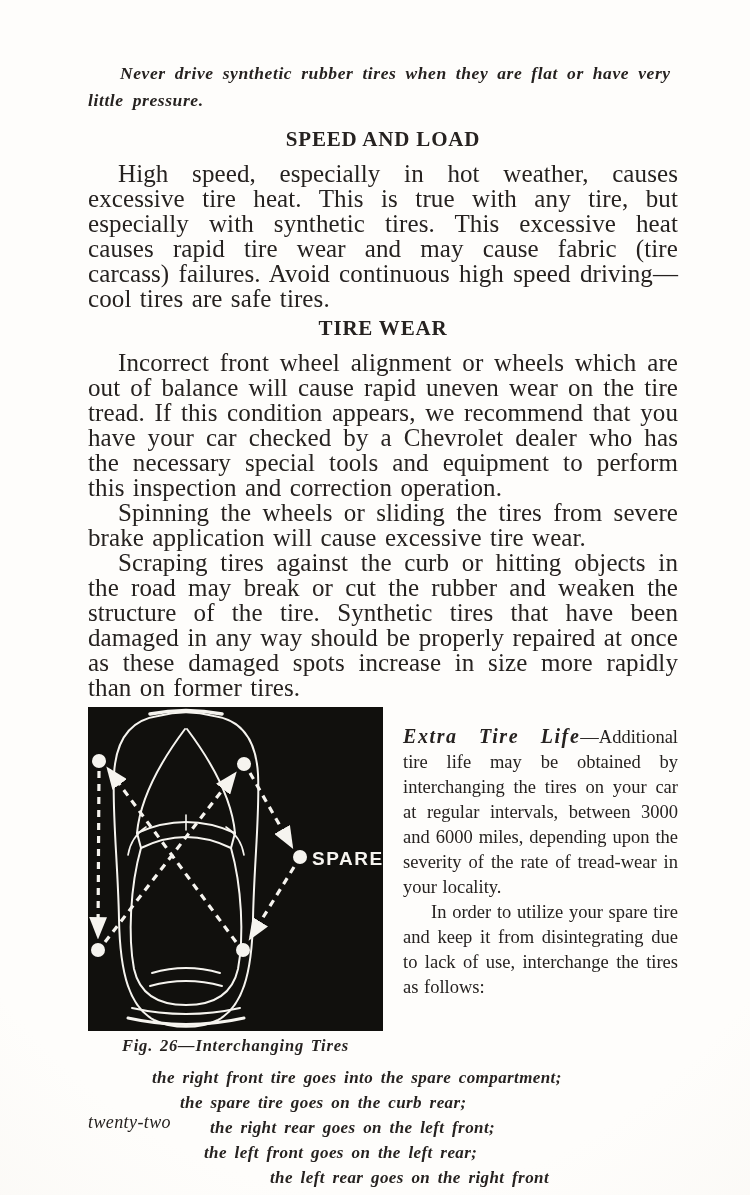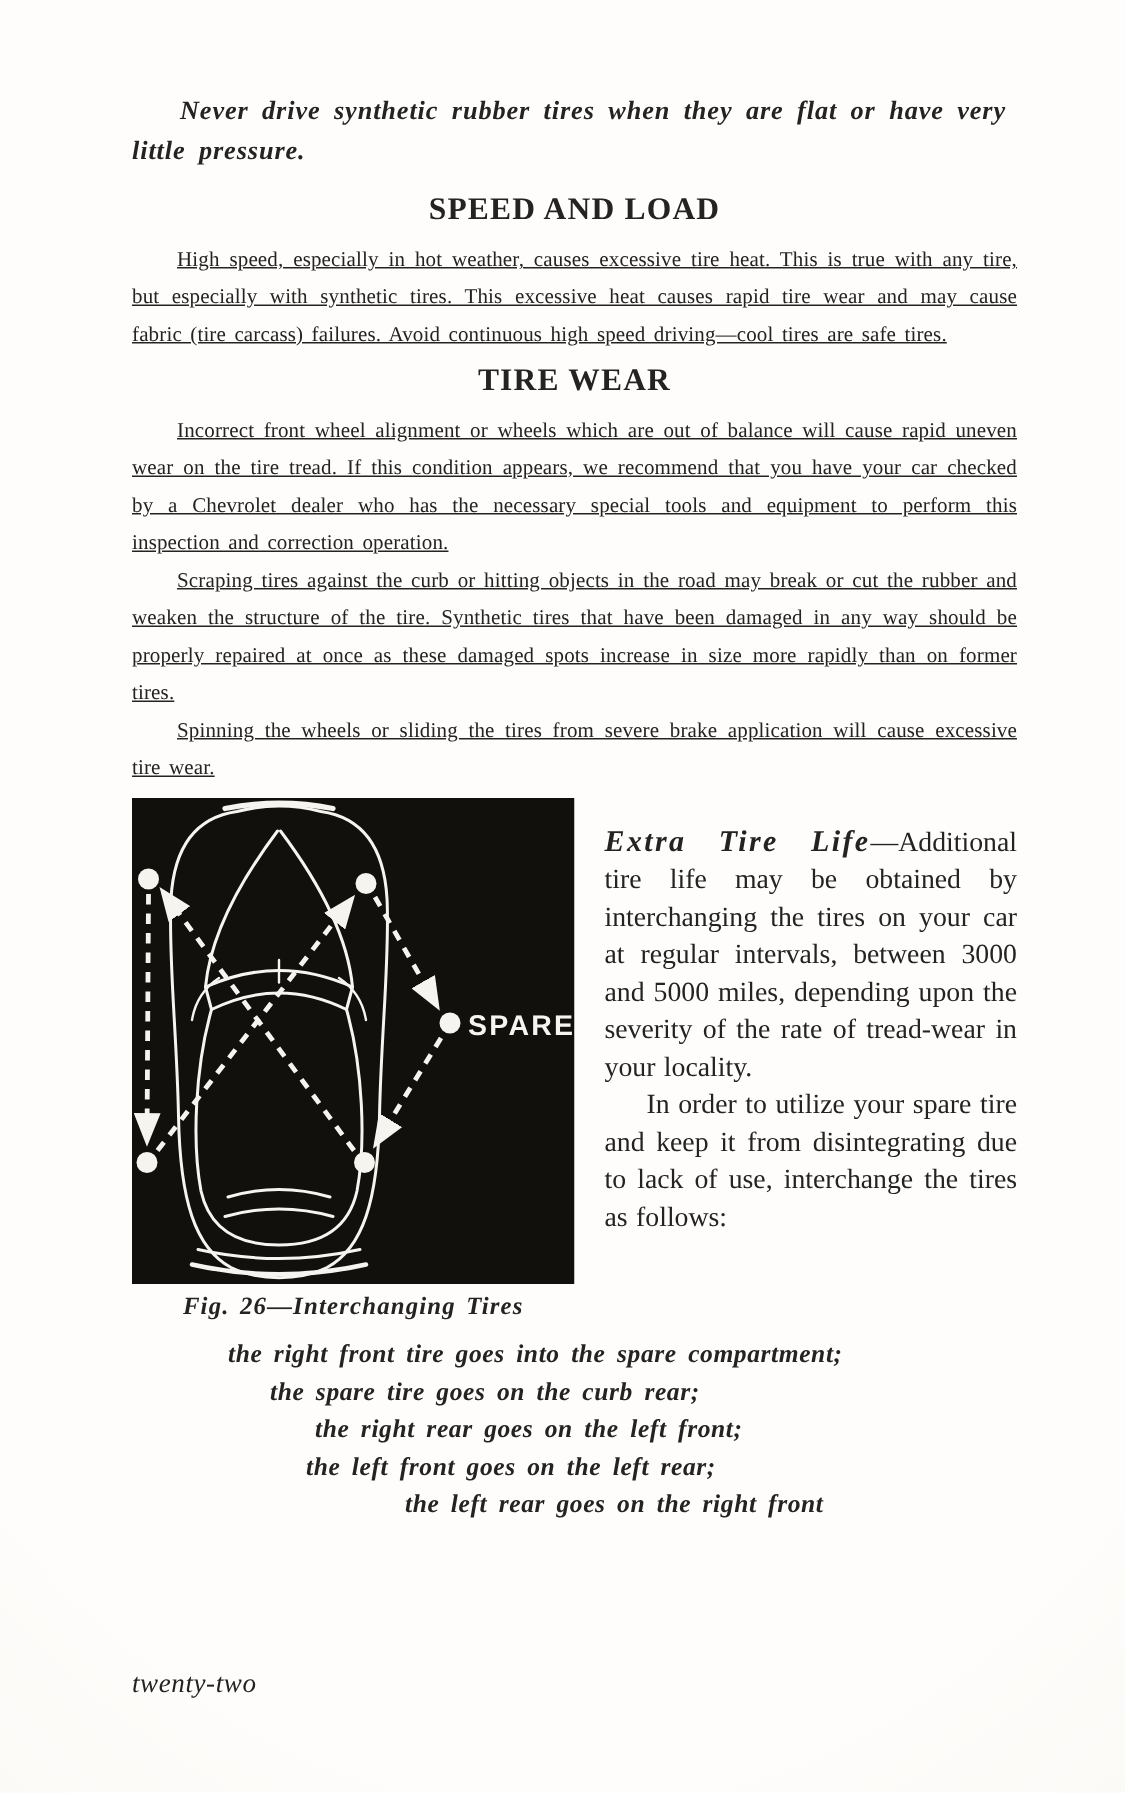--- a/index.html
+++ b/index.html
@@ -30,27 +30,26 @@
   .section-heading {
     margin: 13px 0 9px 0;
     text-align: center;
     font-size: 21px;
     font-weight: bold;
     letter-spacing: 0.8px;
   }
   .section-heading.tight { margin-top: 5px; }
   .body-para {
     margin: 0;
-    font-size: 14px;
+    font-size: 25px;
     line-height: 25px;
     text-align: justify;
     text-indent: 30px;
     word-spacing: 2px;
     letter-spacing: 0.1px;
-    text-decoration: underline;
   }
   .figure-row {
     display: flex;
     margin-top: 7px;
   }
   .figure-col { width: 295px; flex: 0 0 295px; }
   .figure-box { display: block; }
   .figure-caption {
     margin: 5px 0 0 0;
     text-align: center;
@@ -111,22 +110,22 @@
 <div class="page">
   <div class="content">
 
     <p class="notice">Never drive synthetic rubber tires when they are flat or have very little pressure.</p>
 
     <h2 class="section-heading">SPEED AND LOAD</h2>
     <p class="body-para">High speed, especially in hot weather, causes excessive tire heat. This is true with any tire, but especially with synthetic tires. This excessive heat causes rapid tire wear and may cause fabric (tire carcass) failures. Avoid continuous high speed driving—cool tires are safe tires.</p>
 
     <h2 class="section-heading tight">TIRE WEAR</h2>
     <p class="body-para">Incorrect front wheel alignment or wheels which are out of balance will cause rapid uneven wear on the tire tread. If this condition appears, we recommend that you have your car checked by a Chevrolet dealer who has the necessary special tools and equipment to perform this inspection and correction operation.</p>
+    <p class="body-para">Spinning the wheels or sliding the tires from severe brake application will cause excessive tire wear.</p>
     <p class="body-para">Scraping tires against the curb or hitting objects in the road may break or cut the rubber and weaken the structure of the tire. Synthetic tires that have been damaged in any way should be properly repaired at once as these damaged spots increase in size more rapidly than on former tires.</p>
-    <p class="body-para">Spinning the wheels or sliding the tires from severe brake application will cause excessive tire wear.</p>
 
     <div class="figure-row">
 
       <div class="figure-col">
         <svg class="figure-box" width="295" height="324" viewBox="0 0 295 324">
           <defs>
             <marker id="ah" viewBox="0 0 10 8" refX="8" refY="4" markerWidth="7" markerHeight="5.6" orient="auto">
               <path d="M0,0 L10,4 L0,8 Z" fill="#f6f4ef"></path>
             </marker>
           </defs>
@@ -174,21 +173,21 @@
             <circle cx="155" cy="243" r="7"></circle>
             <circle cx="212" cy="150" r="7"></circle>
           </g>
 
           <text x="224" y="158" font-family="Liberation Sans, sans-serif" font-size="19" font-weight="bold" letter-spacing="1.5" fill="#f6f4ef">SPARE</text>
         </svg>
         <p class="figure-caption">Fig. 26—Interchanging Tires</p>
       </div>
 
       <div class="right-col">
-        <p><span class="lead-in">Extra Tire Life</span><span>—</span><span>Additional tire life may be obtained by interchanging the tires on your car at regular intervals, between 3000 and 5000 miles, depending upon the severity of the rate of tread-wear in your locality.</span></p>
+        <p><span class="lead-in">Extra Tire Life</span><span>—</span><span>Additional tire life may be obtained by interchanging the tires on your car at regular intervals, between 3000 and 6000 miles, depending upon the severity of the rate of tread-wear in your locality.</span></p>
         <p class="follow-up">In order to utilize your spare tire and keep it from disintegrating due to lack of use, interchange the tires as follows:</p>
       </div>
     </div>
 
     <div class="interchange-list">
       <div class="li-1">the right front tire goes into the spare compartment;</div>
       <div class="li-2">the spare tire goes on the curb rear;</div>
       <div class="li-3">the right rear goes on the left front;</div>
       <div class="li-4">the left front goes on the left rear;</div>
       <div class="li-5">the left rear goes on the right front</div>

